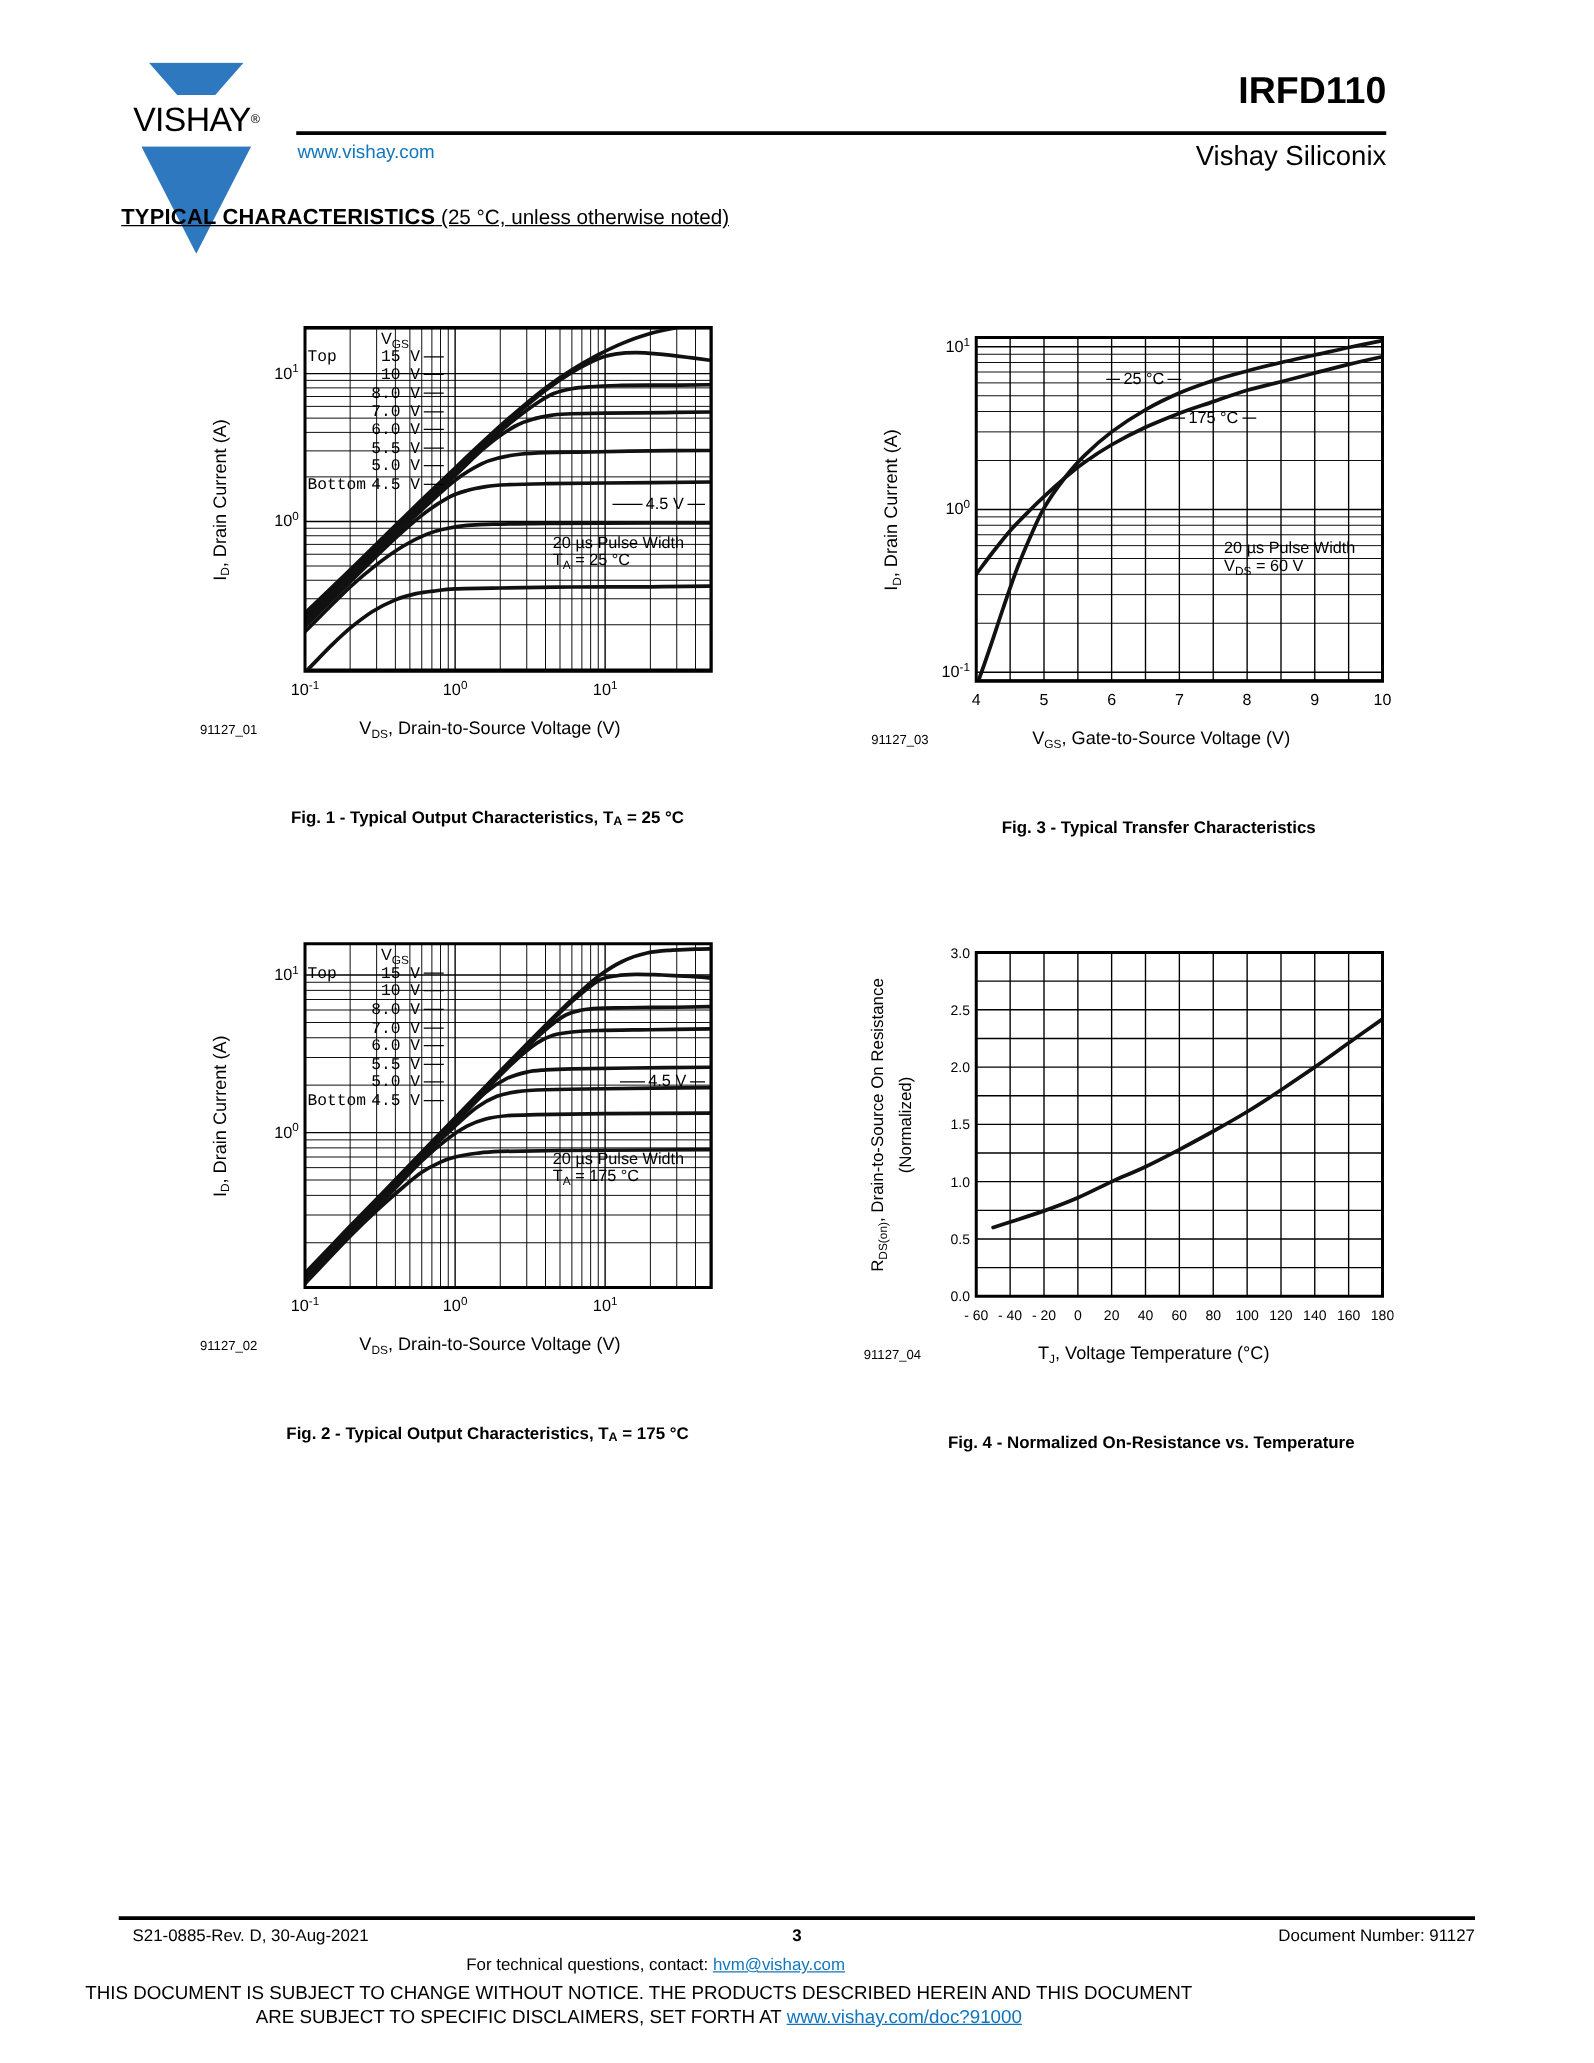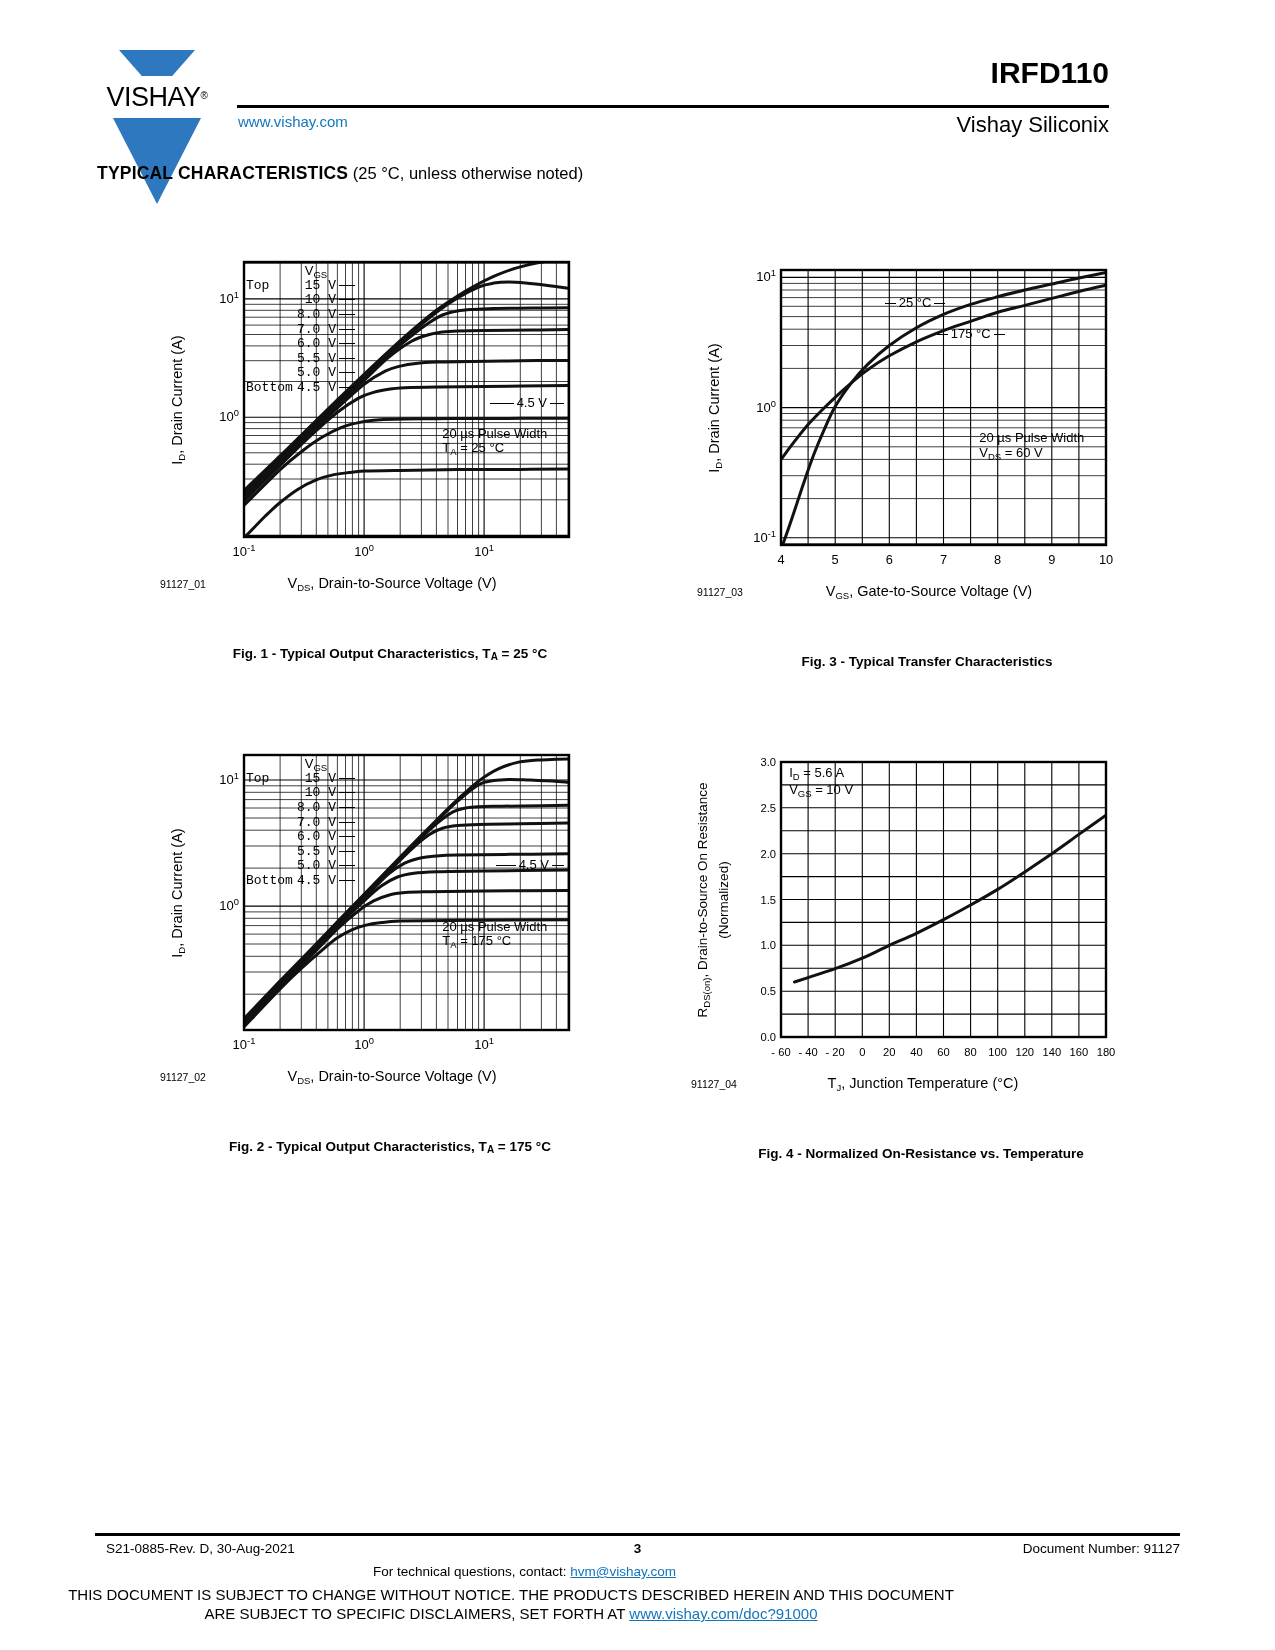--- a/index.html
+++ b/index.html
@@ -12,21 +12,21 @@
   .logo{position:absolute;left:97px;top:50px;width:120px;text-align:center;}
   .logo-tri-top{width:76px;height:26px;background:#2e78bf;margin:0 auto;
         clip-path:polygon(0 0,100% 0,70% 100%,30% 100%);}
   .logo-word{font-size:27px;font-weight:normal;letter-spacing:-0.5px;line-height:40px;}
   .logo-tri-bottom{width:88px;height:86px;background:#2e78bf;margin:1px auto 0;
         clip-path:polygon(0 0,100% 0,50% 100%);}
   .hdr-rule{position:absolute;left:237px;top:105px;width:872px;height:3px;background:#000;}
   .hdr-url{position:absolute;left:238px;top:113px;font-size:15px;color:#1276bd;text-decoration:none;}
   .hdr-product{position:absolute;right:166px;top:56px;font-size:30px;font-weight:bold;}
   .hdr-division{position:absolute;right:166px;top:112px;font-size:22px;}
-  .section-head{position:absolute;left:97px;top:163px;font-size:16.5px;}
+  .section-head{position:absolute;left:97px;top:163px;font-size:16.5px;text-decoration:underline;}
   .section-head b{font-size:17.5px;letter-spacing:.2px;}
 
   
   .figs{position:absolute;left:95px;top:250px;width:1085px;height:1080px;}
   .figure{position:absolute;width:430px;}
   .fig-body{display:flex;}
   .ylab{width:38px;position:relative;flex:none;}
   .ylab .rot{position:absolute;left:50%;top:46%;transform:translate(-50%,-50%) rotate(-90deg);
         white-space:nowrap;font-size:14.5px;text-align:center;line-height:17px;}
   .chart-wrap{position:relative;width:380px;height:314px;flex:none;}
@@ -452,29 +452,25 @@
               <text x="343.91666666666663" y="300" text-anchor="middle" font-size="11.2" fill="#000">160</text>
               <text x="371" y="300" text-anchor="middle" font-size="11.2" fill="#000">180</text>
               <text x="41" y="285" text-anchor="end" font-size="11.2" fill="#000">0.0</text>
               <text x="41" y="239.16666666666669" text-anchor="end" font-size="11.2" fill="#000">0.5</text>
               <text x="41" y="193.33333333333334" text-anchor="end" font-size="11.2" fill="#000">1.0</text>
               <text x="41" y="147.5" text-anchor="end" font-size="11.2" fill="#000">1.5</text>
               <text x="41" y="101.66666666666669" text-anchor="end" font-size="11.2" fill="#000">2.0</text>
               <text x="41" y="55.833333333333314" text-anchor="end" font-size="11.2" fill="#000">2.5</text>
               <text x="41" y="10" text-anchor="end" font-size="11.2" fill="#000">3.0</text>
             </svg>
-          <div class="ov">
-            <div class="ann" style="left:2.5%;top:1.5%;"><span>I</span><span class="sub">D</span><span> = 5.6 A</span></div>
-            <div class="ann" style="left:2.5%;top:10.5%;"><span>V</span><span class="sub">GS</span><span> = 10 V</span></div>
-          </div>
         </div>
       </div>
       <div class="xlabel-row">
         <span class="figid">91127_04</span>
-        <div class="xlab"><span>T</span><span class="sub">J</span><span>, Junction Temperature (°C)</span></div>
+        <div class="xlab"><span>T</span><span class="sub">J</span><span>, Voltage Temperature (°C)</span></div>
       </div>
       <div class="caption"><span>Fig. 4 - Normalized On-Resistance vs. Temperature</span></div>
     </div>
 
   </div>
 
   <div class="ftr-rule"></div>
   <div class="ftr-meta">
     <span class="ftr-page">3</span>
     <span class="ftr-rev">S21-0885-Rev. D, 30-Aug-2021</span>

